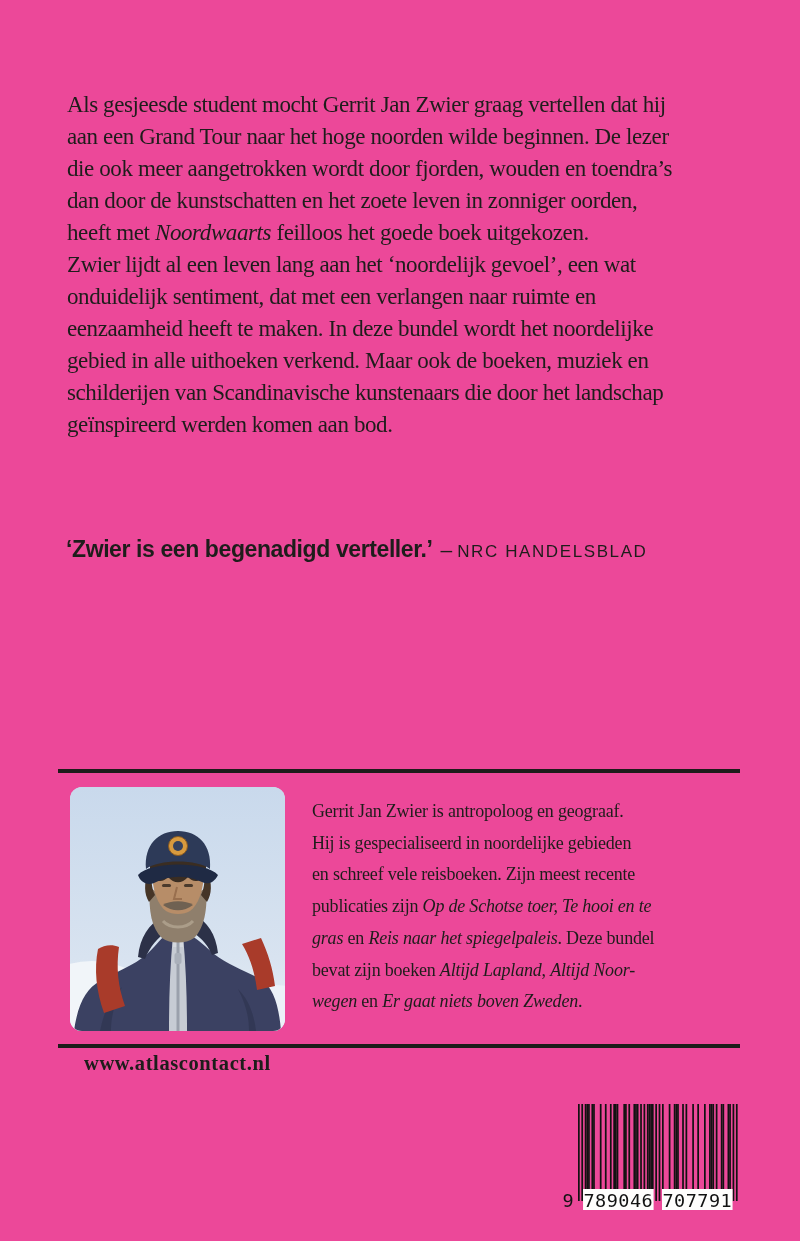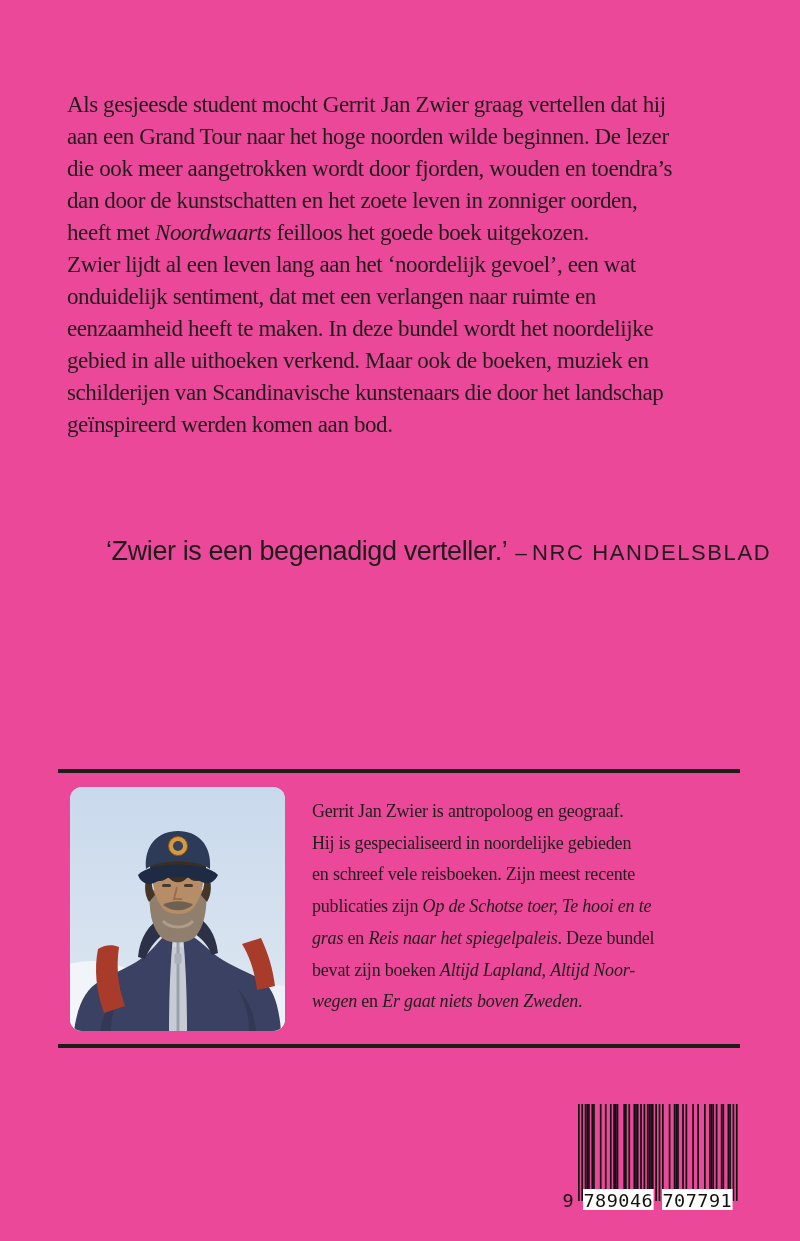--- a/index.html
+++ b/index.html
@@ -16,23 +16,23 @@
   }
   .blurb i,.bio i{font-style:italic;}
   .reviews-heading{
     position:absolute;left:67px;top:474px;
     font-size:23px;letter-spacing:-0.2px;
   }
   .review{
     position:absolute;left:66px;white-space:nowrap;
     font-family:"Liberation Sans",sans-serif;
   }
-  .review .quote{font-weight:400;font-size:27px;letter-spacing:-0.4px;margin-left:40px;}
+  .review .quote{font-weight:700;font-size:23px;letter-spacing:-0.4px;}
   .review .dash{font-size:21px;margin:0 5px 0 8px;font-weight:400;}
-  .review .source{font-size:22px;letter-spacing:1.6px;font-weight:400;}
+  .review .source{font-size:17px;letter-spacing:1.6px;font-weight:400;}
   #review-0{top:536px;}
   #review-1{top:599px;}
   .rule{position:absolute;left:58px;width:682px;height:4px;background:#1d1c1a;}
   #rule-top{top:769px;}
   #rule-bottom{top:1044px;}
   .photo{
     position:absolute;left:70px;top:787px;width:215px;height:244px;
     border-radius:12px;overflow:hidden;background:#cfdded;
   }
   .photo svg{display:block;}
@@ -109,20 +109,21 @@
       <circle cx="108" cy="59" r="9.5" fill="#d89a3e"></circle>
       <circle cx="108" cy="59" r="5" fill="#35415e"></circle>
       <circle cx="108" cy="59" r="9.5" fill="none" stroke="#8a5a20" stroke-width="1"></circle>
     </svg>
   </figure>
 
   <p class="bio"><span>Gerrit Jan Zwier is antropoloog en geograaf.</span><br><span>Hij is gespecialiseerd in noordelijke gebieden</span><br><span>en schreef vele reisboeken. Zijn meest recente</span><br><span>publicaties zijn </span><i>Op de Schotse toer, Te hooi en te</i><br><i>gras</i><span> en </span><i>Reis naar het spiegelpaleis</i><span>. Deze bundel</span><br><span>bevat zijn boeken </span><i>Altijd Lapland</i><span>, </span><i>Altijd Noor-</i><br><i>wegen</i><span> en </span><i>Er gaat niets boven Zweden</i><span>.</span></p>
 
   <div class="rule" id="rule-bottom"></div>
 
+  <div class="website">www.atlascontact.nl</div>
 
   <div class="barcode"><svg width="178" height="106" viewBox="0 0 178 106">
         <rect x="17.00" y="0" width="1.71" height="97" fill="#121212"></rect>
         <rect x="20.36" y="0" width="1.71" height="97" fill="#121212"></rect>
         <rect x="23.72" y="0" width="1.71" height="85" fill="#121212"></rect>
         <rect x="25.40" y="0" width="1.71" height="85" fill="#121212"></rect>
         <rect x="27.08" y="0" width="1.71" height="85" fill="#121212"></rect>
         <rect x="30.44" y="0" width="1.71" height="85" fill="#121212"></rect>
         <rect x="32.12" y="0" width="1.71" height="85" fill="#121212"></rect>
         <rect x="38.84" y="0" width="1.71" height="85" fill="#121212"></rect>

